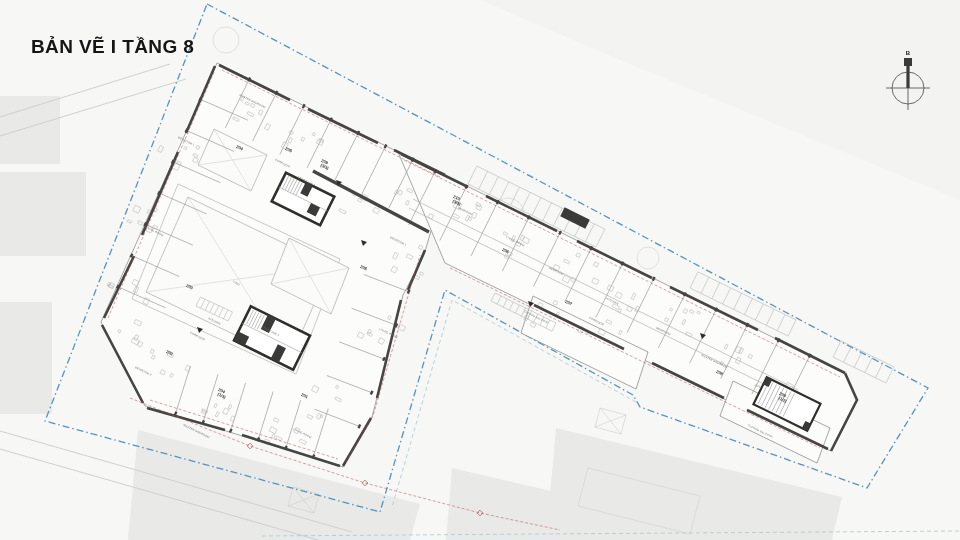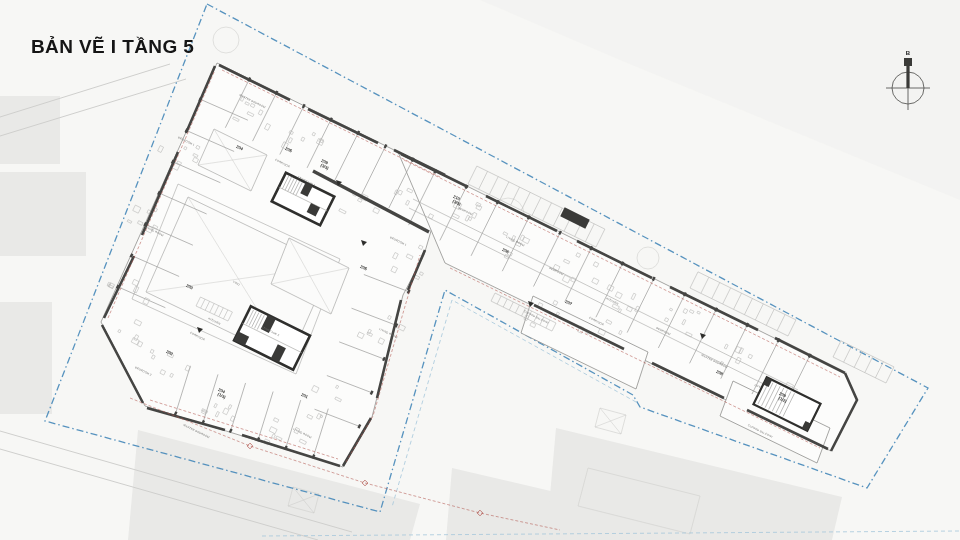--- a/index.html
+++ b/index.html
@@ -512,15 +512,15 @@
   <g>
     <circle class="cmp" cx="908" cy="88" r="16"></circle>
     <line class="cmp" x1="886" y1="88" x2="930" y2="88"></line>
     <line class="cmp" x1="908" y1="66" x2="908" y2="110"></line>
     <rect class="dk" x="906.4" y="64" width="3.2" height="24"></rect>
     <rect class="dk" x="904" y="58" width="8" height="8"></rect>
     <text class="cmplbl" x="908" y="55">B</text>
   </g>
 </svg>
 
-<div class="title">BẢN VẼ I TẦNG 5</div>
+<div class="title">BẢN VẼ I TẦNG 8</div>
 
 </div>
 
 </body></html>

